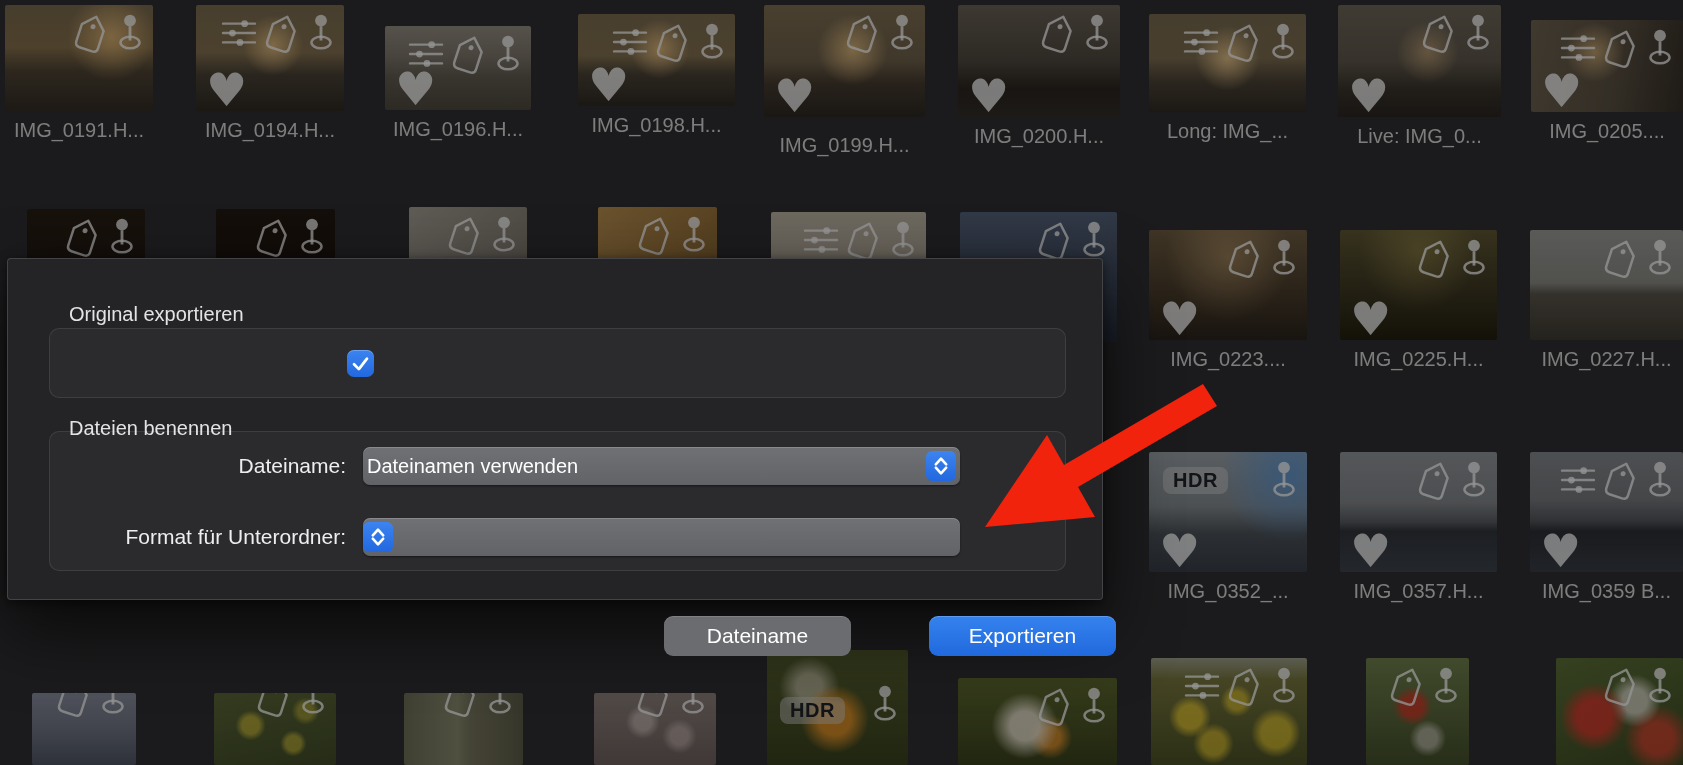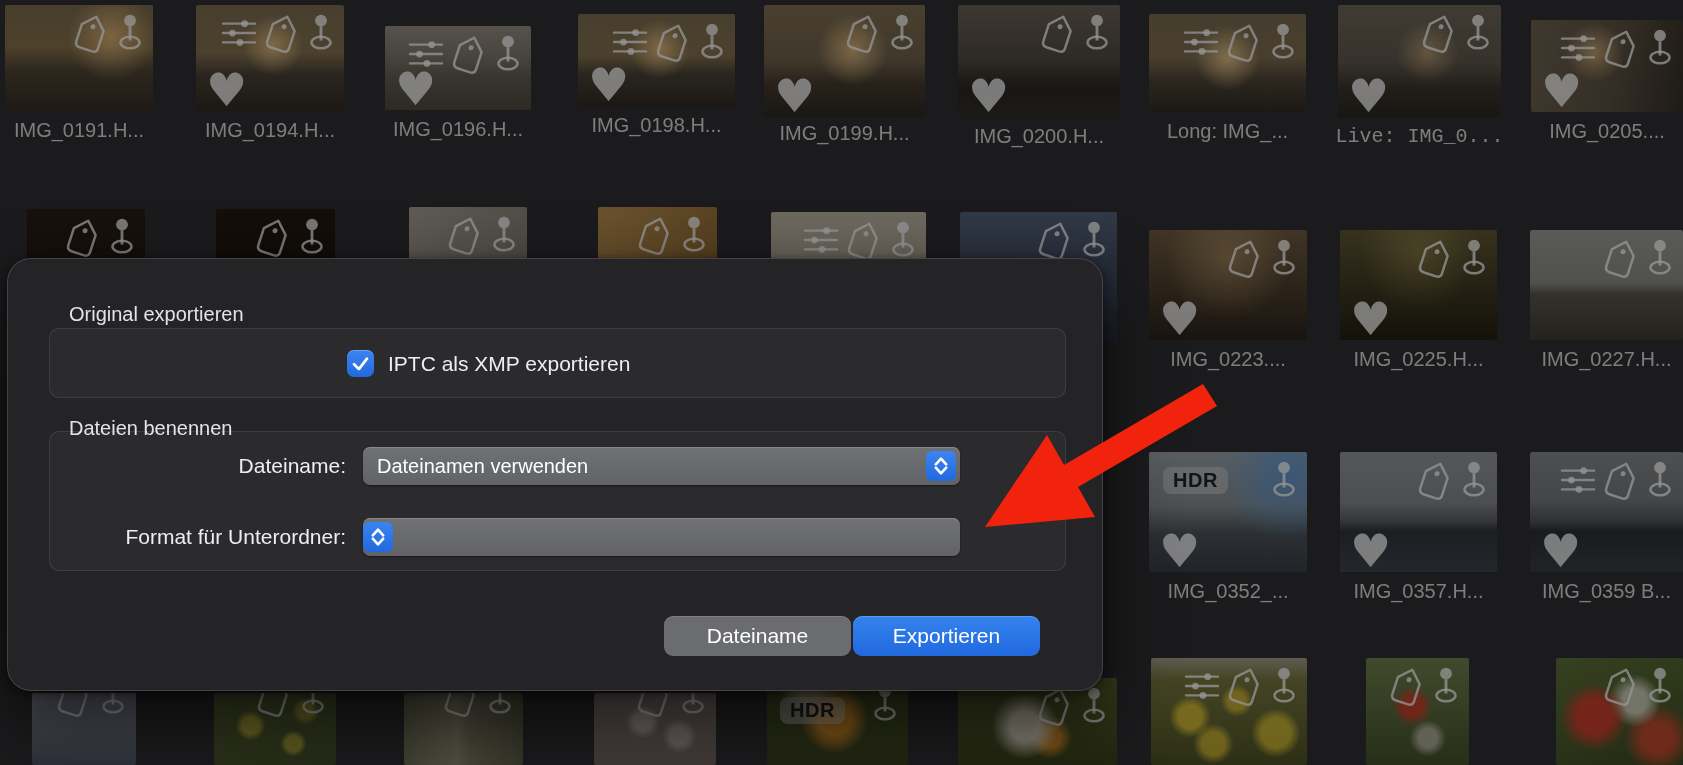--- a/index.html
+++ b/index.html
@@ -44,43 +44,43 @@
   .k-daffodil-orange{background:radial-gradient(circle at 48% 60%,rgba(235,150,40,.85) 0 16%,transparent 34%),radial-gradient(circle at 30% 32%,rgba(240,230,210,.6) 0 10%,transparent 24%),linear-gradient(180deg,#56602f 0%,#39411e 100%);}
   .k-daffodil-white{background:radial-gradient(circle at 42% 55%,rgba(240,232,215,.85) 0 14%,transparent 32%),radial-gradient(circle at 58% 68%,rgba(235,150,45,.8) 0 9%,transparent 20%),linear-gradient(180deg,#5d682f 0%,#3a421d 100%);}
   .k-daffodil-field{background:radial-gradient(circle at 25% 55%,rgba(230,200,50,.8) 0 9%,transparent 16%),radial-gradient(circle at 55% 40%,rgba(230,200,50,.7) 0 8%,transparent 15%),radial-gradient(circle at 80% 70%,rgba(230,200,50,.75) 0 10%,transparent 17%),radial-gradient(circle at 40% 80%,rgba(230,200,50,.7) 0 9%,transparent 16%),linear-gradient(180deg,#a0a08c 0%,#77773f 20%,#4c5226 100%);}
   .k-tulip-red{background:radial-gradient(circle at 45% 45%,rgba(210,60,40,.85) 0 12%,transparent 24%),radial-gradient(circle at 60% 75%,rgba(225,220,210,.6) 0 9%,transparent 18%),linear-gradient(180deg,#70804c 0%,#45502c 100%);}
   .k-tulip-close{background:radial-gradient(circle at 30% 55%,rgba(215,60,45,.9) 0 16%,transparent 32%),radial-gradient(circle at 62% 40%,rgba(240,235,225,.75) 0 12%,transparent 26%),radial-gradient(circle at 80% 75%,rgba(220,70,50,.8) 0 12%,transparent 26%),linear-gradient(160deg,#5d7038 0%,#3c4a22 100%);}
 
   
   .dim{position:absolute;inset:0;background:rgba(0,0,0,.42);z-index:5;}
 
   
-  .dialog{position:absolute;left:7px;top:258px;width:1096px;height:433px;z-index:10;
-    background:#242427;border:1px solid rgba(255,255,255,.15);border-radius:24px;
+  .dialog{position:absolute;left:7px;top:258px;width:1096px;height:342px;z-index:10;
+    background:#242427;border:1px solid rgba(255,255,255,.15);border-radius:4px;
     box-shadow:0 30px 70px rgba(0,0,0,.65), 0 2px 10px rgba(0,0,0,.5);}
   .sec-label{position:absolute;left:61px;font-size:20px;color:#e3e3e6;}
   .group{position:absolute;left:41px;width:1017px;background:rgba(255,255,255,.035);
     border:1px solid rgba(255,255,255,.09);border-radius:10px;}
   .cb{position:absolute;left:339px;top:91px;width:27px;height:27px;border-radius:7px;
     background:linear-gradient(180deg,#3c84f0 0%,#2268df 100%);box-shadow:inset 0 1px 0 rgba(255,255,255,.25);}
   .cb svg{display:block;margin:3px auto 0;}
   .cb-label{position:absolute;left:380px;top:93px;font-size:21px;color:#eeeef1;}
   .fld-label{position:absolute;left:41px;width:297px;text-align:right;font-size:21px;color:#eeeef1;}
   .popup{position:absolute;left:355px;width:597px;height:38px;border-radius:7px;
     background:linear-gradient(180deg,#6f7175 0%,#616367 100%);
     box-shadow:inset 0 1px 0 rgba(255,255,255,.18), 0 1px 2px rgba(0,0,0,.45);
     display:flex;align-items:center;}
-  .popup-text{font-size:20px;color:#ffffff;padding-left:14px;flex:1;}
+  .popup-text{font-size:20px;color:#ffffff;padding-left:4px;flex:1;}
   .stepper{width:30px;height:30px;margin-right:4px;border-radius:6px;
     background:linear-gradient(180deg,#3c84f0 0%,#2268df 100%);
     display:flex;align-items:center;justify-content:center;}
   .btn{position:absolute;top:357px;width:187px;height:40px;border:none;border-radius:9px;
     font-size:21px;font-weight:500;color:#ffffff;padding:0;}
   .btn-gray{left:656px;background:#6b6c70;box-shadow:inset 0 1px 0 rgba(255,255,255,.14);}
-  .btn-blue{left:845px;background:linear-gradient(180deg,#3582ee 0%,#2169dd 100%);box-shadow:inset 0 1px 0 rgba(255,255,255,.2);}
+  .btn-blue{left:921px;background:linear-gradient(180deg,#3582ee 0%,#2169dd 100%);box-shadow:inset 0 1px 0 rgba(255,255,255,.2);}
 
   
   .arrow-layer{position:absolute;inset:0;z-index:20;pointer-events:none;}
 </style>
 </head>
 <body>
 
 <div class="viewport">
 
   <div class="grid">
@@ -216,21 +216,21 @@
               <svg class="ic" width="30" height="40" viewBox="0 0 30 42">
                 <circle cx="15" cy="8" r="6.2" fill="currentColor"></circle>
                 <line x1="15" y1="14" x2="15" y2="29" stroke="currentColor" stroke-width="3"></line>
                 <ellipse cx="15" cy="31" rx="10" ry="6" fill="none" stroke="currentColor" stroke-width="2.6"></ellipse>
               </svg>
             </span>
           </div>
           <span class="heart">♥</span>
         </div>
       </div>
-      <div class="plabel" style="left: 754px; top: 122px; width: 181px;">IMG_0199.H...</div>
+      <div class="plabel" style="left: 754px; top: 134px; width: 181px;">IMG_0199.H...</div>
       <div class="photo" style="left: 958px; top: 5px; width: 162px; height: 112px;">
         <div class="pic k-dark-shore">
           <div class="icons" style="top: 8px;">
             <span style="transform:rotate(18deg);display:inline-block">
               <svg class="ic" width="30" height="38" viewBox="0 0 30 40">
                 <path d="M15 2 L27 14 L27 33 Q27 38 22 38 L8 38 Q3 38 3 33 L3 14 Z" fill="none" stroke="currentColor" stroke-width="2.6" stroke-linejoin="round"></path>
                 <circle cx="15" cy="13" r="2.6" fill="currentColor"></circle>
               </svg>
             </span>
             <span>
@@ -290,21 +290,21 @@
               <svg class="ic" width="30" height="40" viewBox="0 0 30 42">
                 <circle cx="15" cy="8" r="6.2" fill="currentColor"></circle>
                 <line x1="15" y1="14" x2="15" y2="29" stroke="currentColor" stroke-width="3"></line>
                 <ellipse cx="15" cy="31" rx="10" ry="6" fill="none" stroke="currentColor" stroke-width="2.6"></ellipse>
               </svg>
             </span>
           </div>
           <span class="heart">♥</span>
         </div>
       </div>
-      <div class="plabel" style="left: 1328px; top: 125px; width: 183px; font-family: Liberation Mono, monospace;">Live: IMG_0...</div>
+      <div class="plabel" style="left: 1328px; top: 125px; width: 183px;">Live: IMG_0...</div>
       <div class="photo" style="left: 1531px; top: 20px; width: 152px; height: 92px;">
         <div class="pic k-sunset-path">
           <div class="icons" style="top: 8px;">
             <span>
               <svg class="ic" width="38" height="30" viewBox="0 0 40 32">
                 <g stroke="currentColor" stroke-width="2.6" stroke-linecap="round">
                   <line x1="3" y1="6" x2="37" y2="6"></line>
                   <line x1="3" y1="16" x2="37" y2="16"></line>
                   <line x1="3" y1="26" x2="37" y2="26"></line>
                 </g>
@@ -772,21 +772,20 @@
   <div class="dim"></div>
 
   <div class="dialog">
     <div class="sec-label" style="top:44px">Original exportieren</div>
     <div class="group" style="top:69px;height:70px"></div>
     <div class="cb">
       <span><svg width="21" height="21" viewBox="0 0 26 26">
             <polyline points="5,14 11,20 21,7" fill="none" stroke="#ffffff" stroke-width="3.4" stroke-linecap="round" stroke-linejoin="round"></polyline>
           </svg></span>
     </div>
-    <div class="cb-label">IPTC als XMP exportieren</div>
 
     <div class="sec-label" style="top:158px">Dateien benennen</div>
     <div class="group" style="top:172px;height:140px"></div>
 
     <div class="fld-label" style="top:195px">Dateiname:</div>
     <div class="popup" style="top:188px">
       <span class="popup-text">Dateinamen verwenden</span>
       <span class="stepper">
         <svg width="26" height="26" viewBox="0 0 30 30">
             <polyline points="9,13 15,6.5 21,13" fill="none" stroke="#ffffff" stroke-width="3" stroke-linecap="round" stroke-linejoin="round"></polyline>

